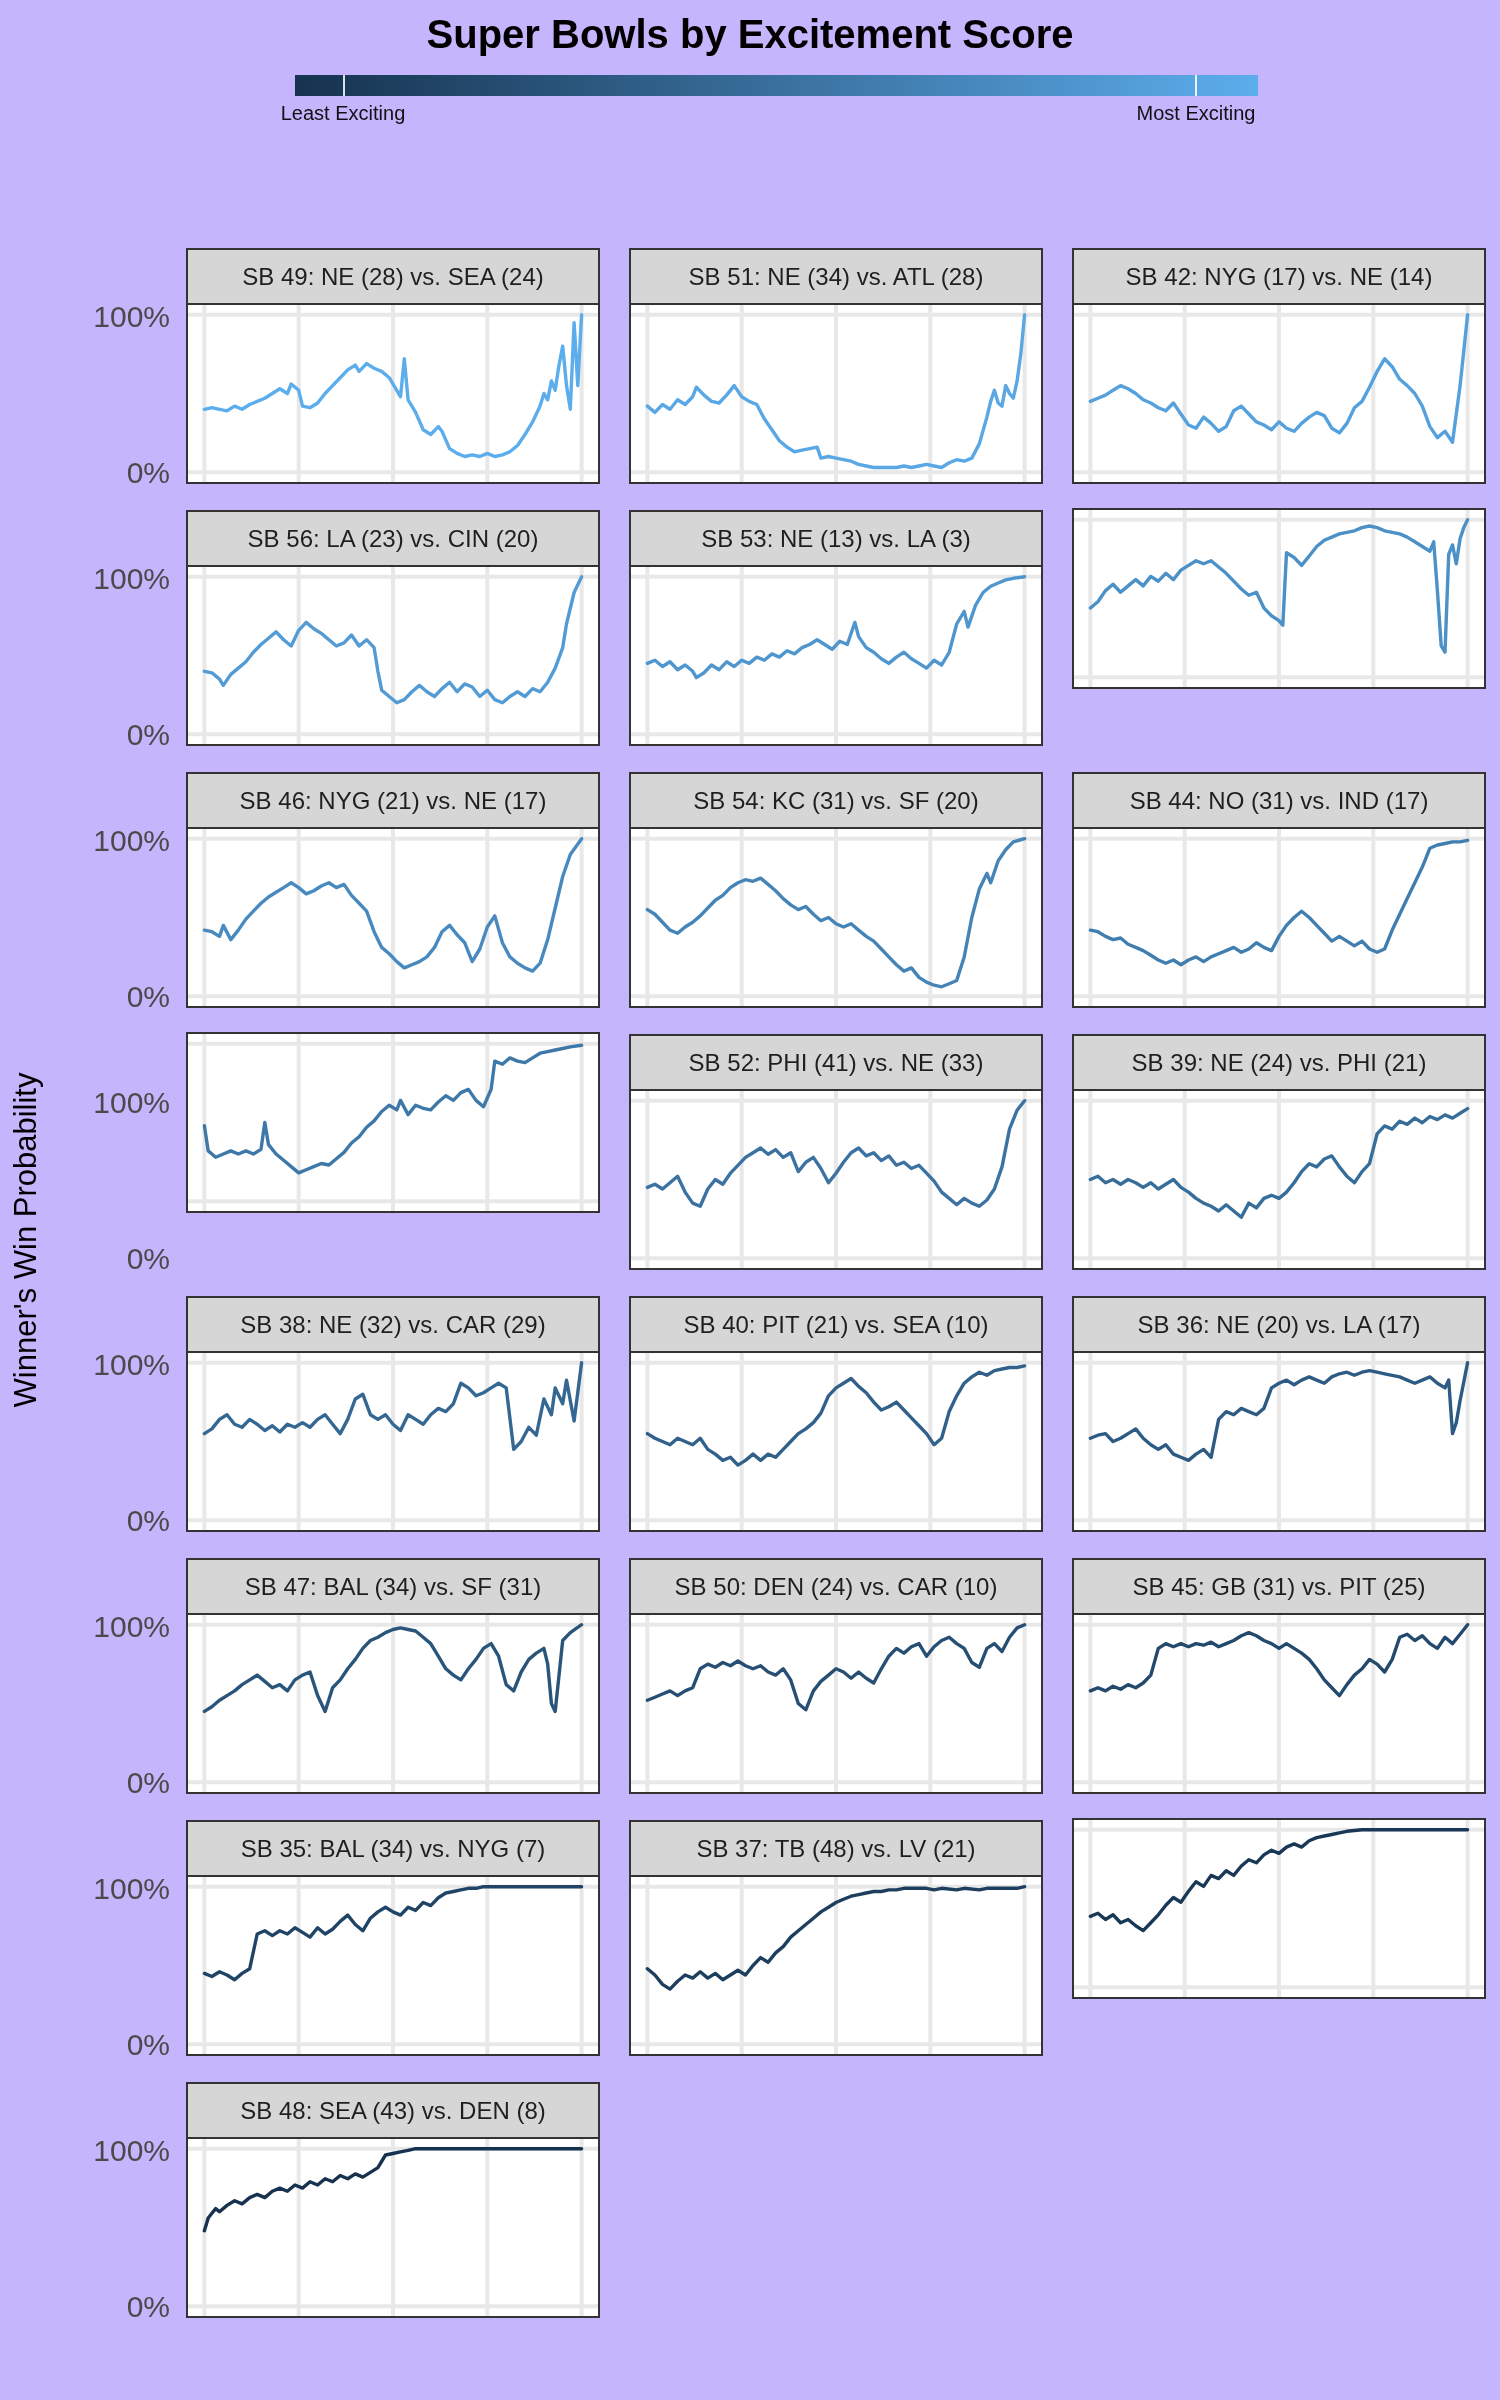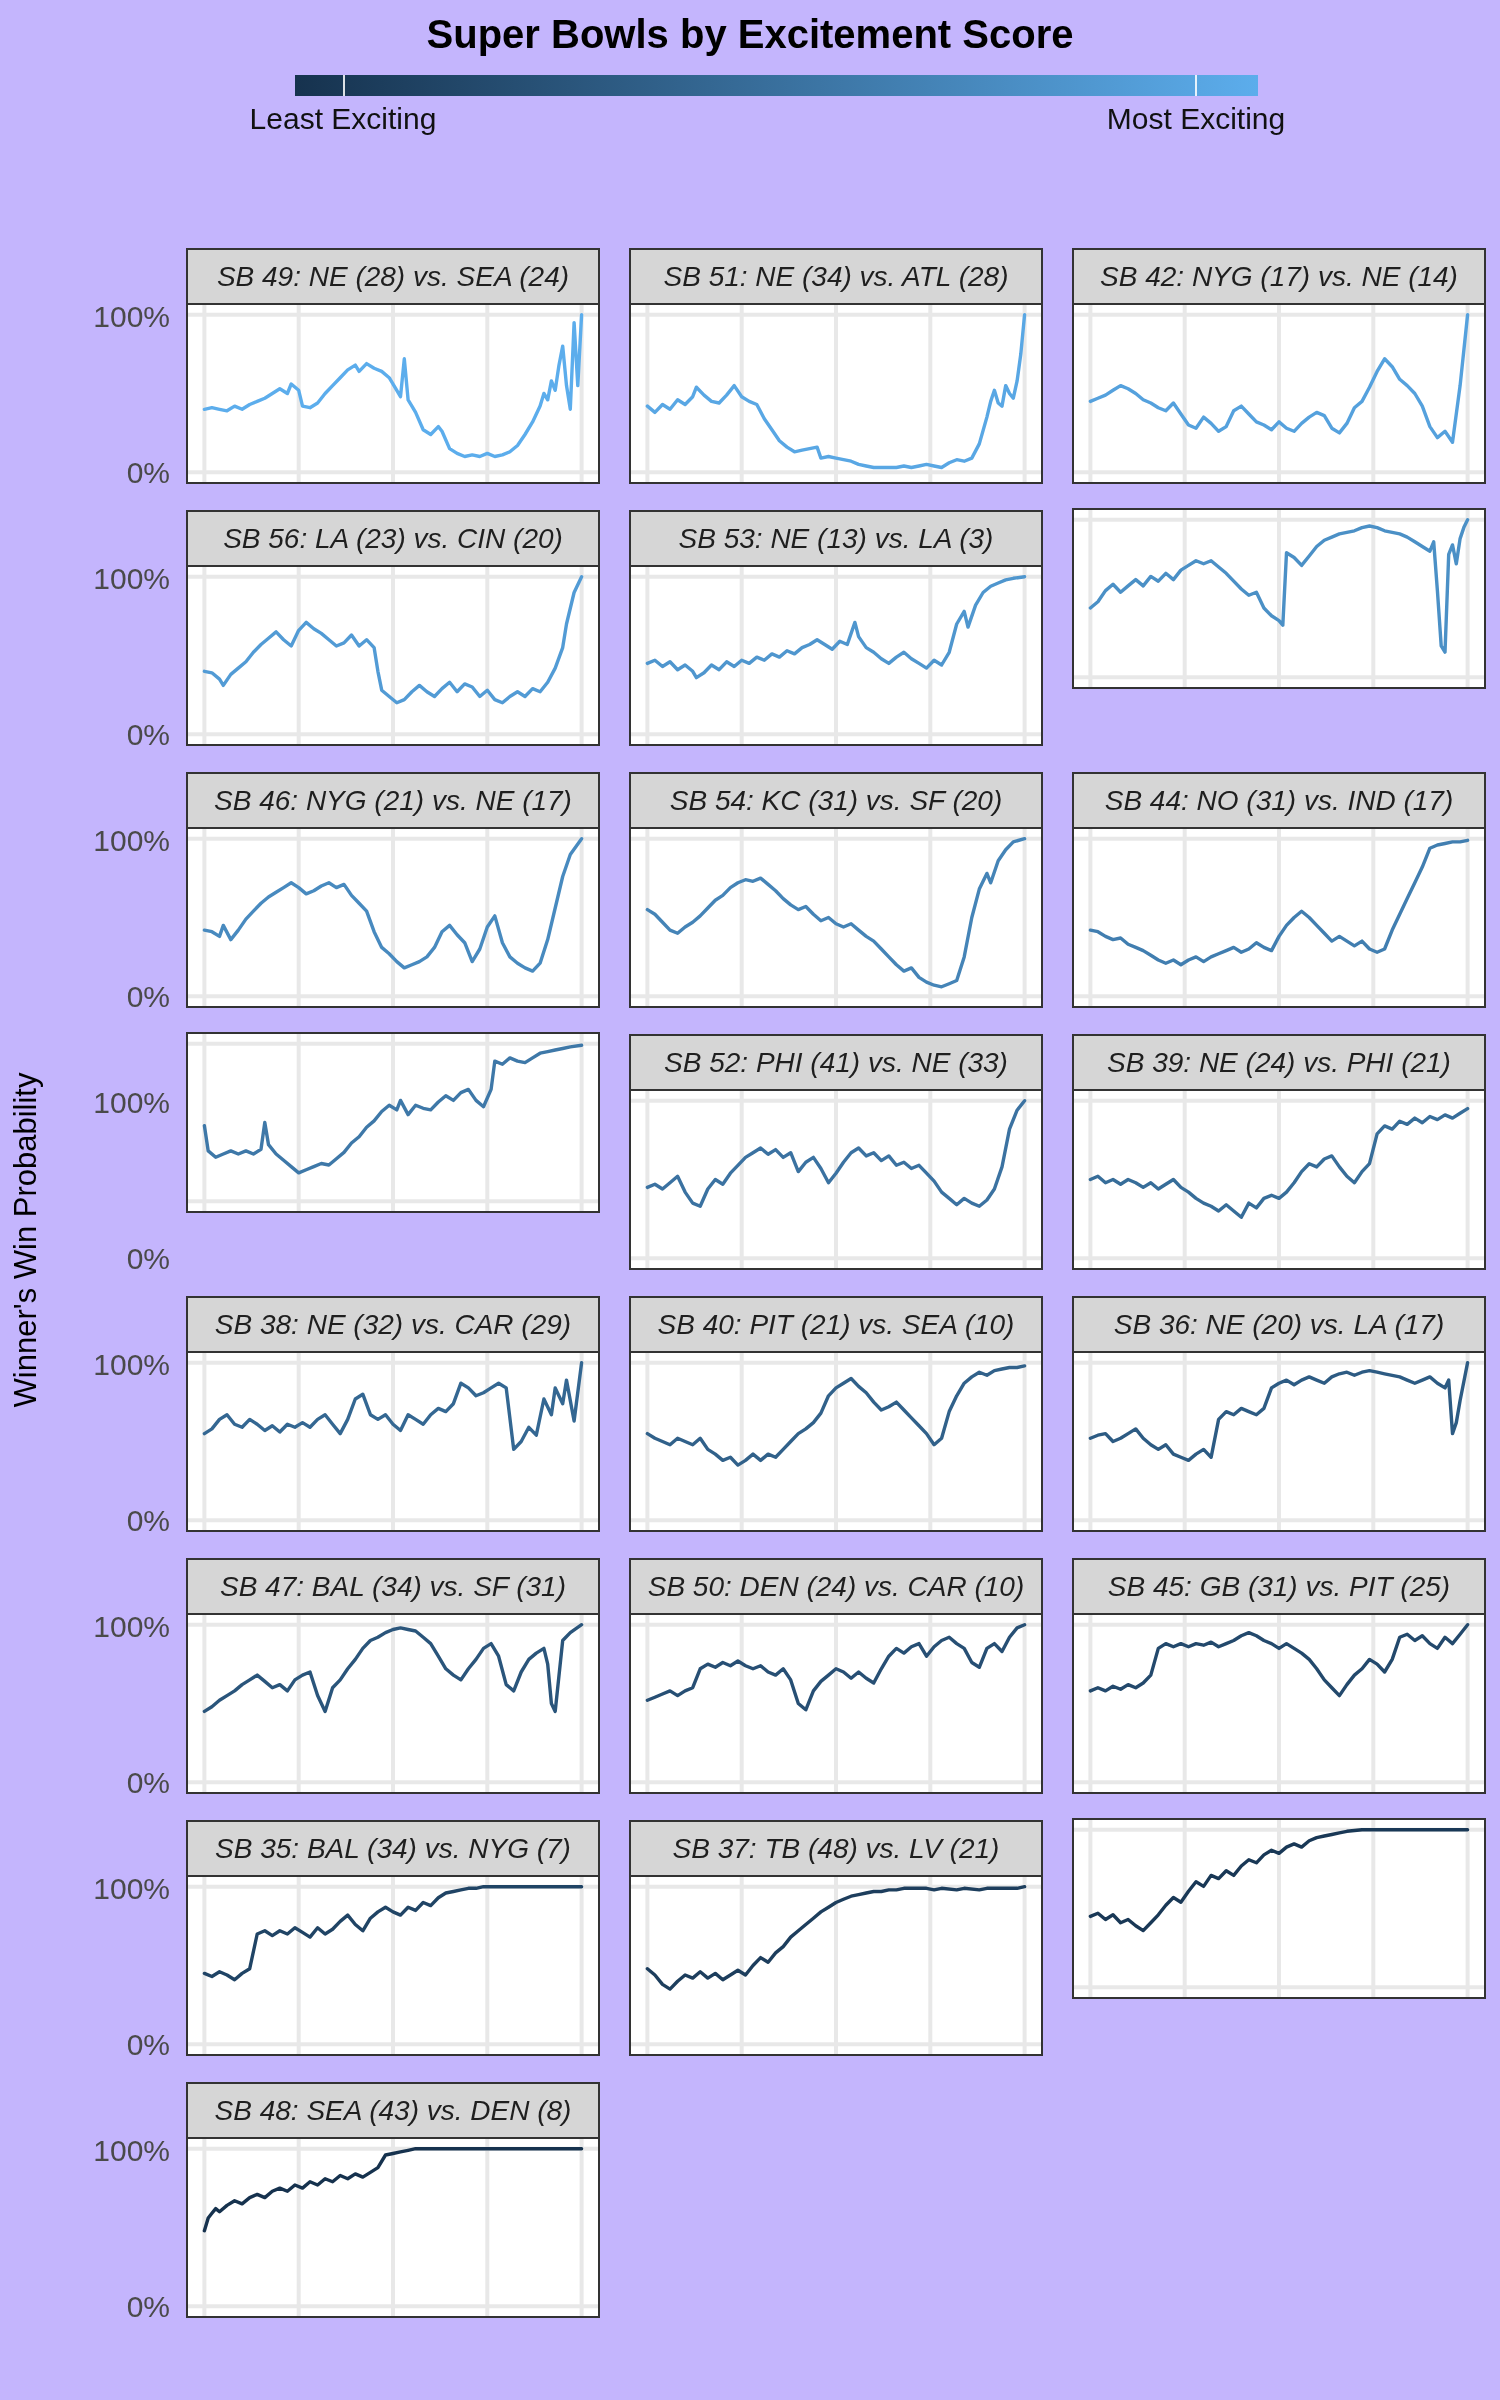--- a/index.html
+++ b/index.html
@@ -14,41 +14,41 @@
   .legend-bar {
     position:absolute; left:295px; top:75px; width:963px; height:21px;
   }
   .legend-tick {
     position:absolute; top:0; width:2px; height:100%;
     background:rgba(255,255,255,0.85);
   }
   .tick-left  { left:5%; }
   .tick-right { left:93.5%; }
   .legend-label {
-    position:absolute; top:102px; font-size:30px; color:#111111;
+    position:absolute; top:102px; font-size:20px; color:#111111;
     transform:translateX(-50%); white-space:nowrap;
   }
   .legend-label.least { left:343px; }
   .legend-label.most  { left:1196px; }
   .y-axis-title {
     position:absolute; left:8px; top:1240px; font-size:31px; color:#000000;
     writing-mode:vertical-rl; transform:translateY(-50%) rotate(180deg);
     white-space:nowrap;
   }
   .grid {
     position:absolute; left:186px; top:248px; width:1300px;
     display:grid; grid-template-columns:repeat(3,414px);
     column-gap:29px; row-gap:26px;
   }
   .panel { position:relative; width:414px; height:236px; }
   .panel-header {
     box-sizing:border-box; height:57px; background:#d6d6d6;
     border:2px solid #333333; display:flex; align-items:center; justify-content:center;
   }
-  .panel-title { font-size:28px; color:#1f1f1f; white-space:nowrap;font-style:italic; }
+  .panel-title { font-size:24px; color:#1f1f1f; white-space:nowrap; }
   .panel-plot {
     position:relative; box-sizing:border-box; height:181px; margin-top:-2px;
     border:2px solid #333333; background:#ffffff;
   }
   .panel-plot svg { display:block; }
   .ytick {
     position:absolute; left:-108px; width:92px; text-align:right;
     font-size:30px; line-height:36px; color:#4a4a4a;
   }
   .ytick-top    { top:51px;text-align:right; }

